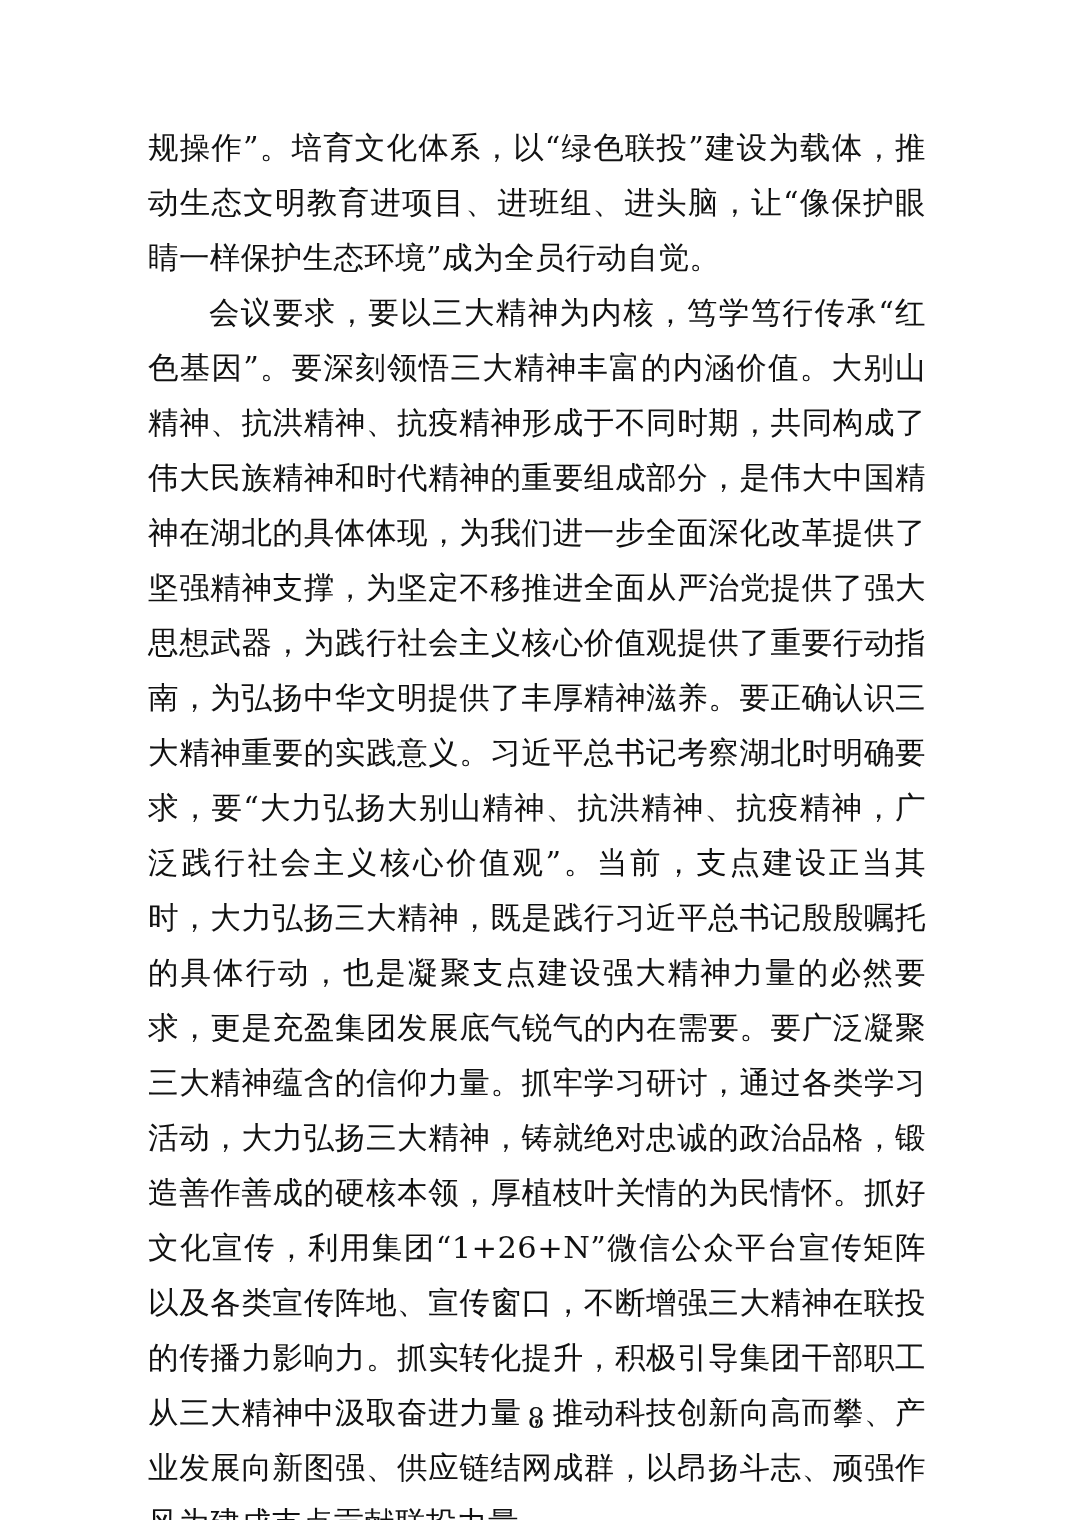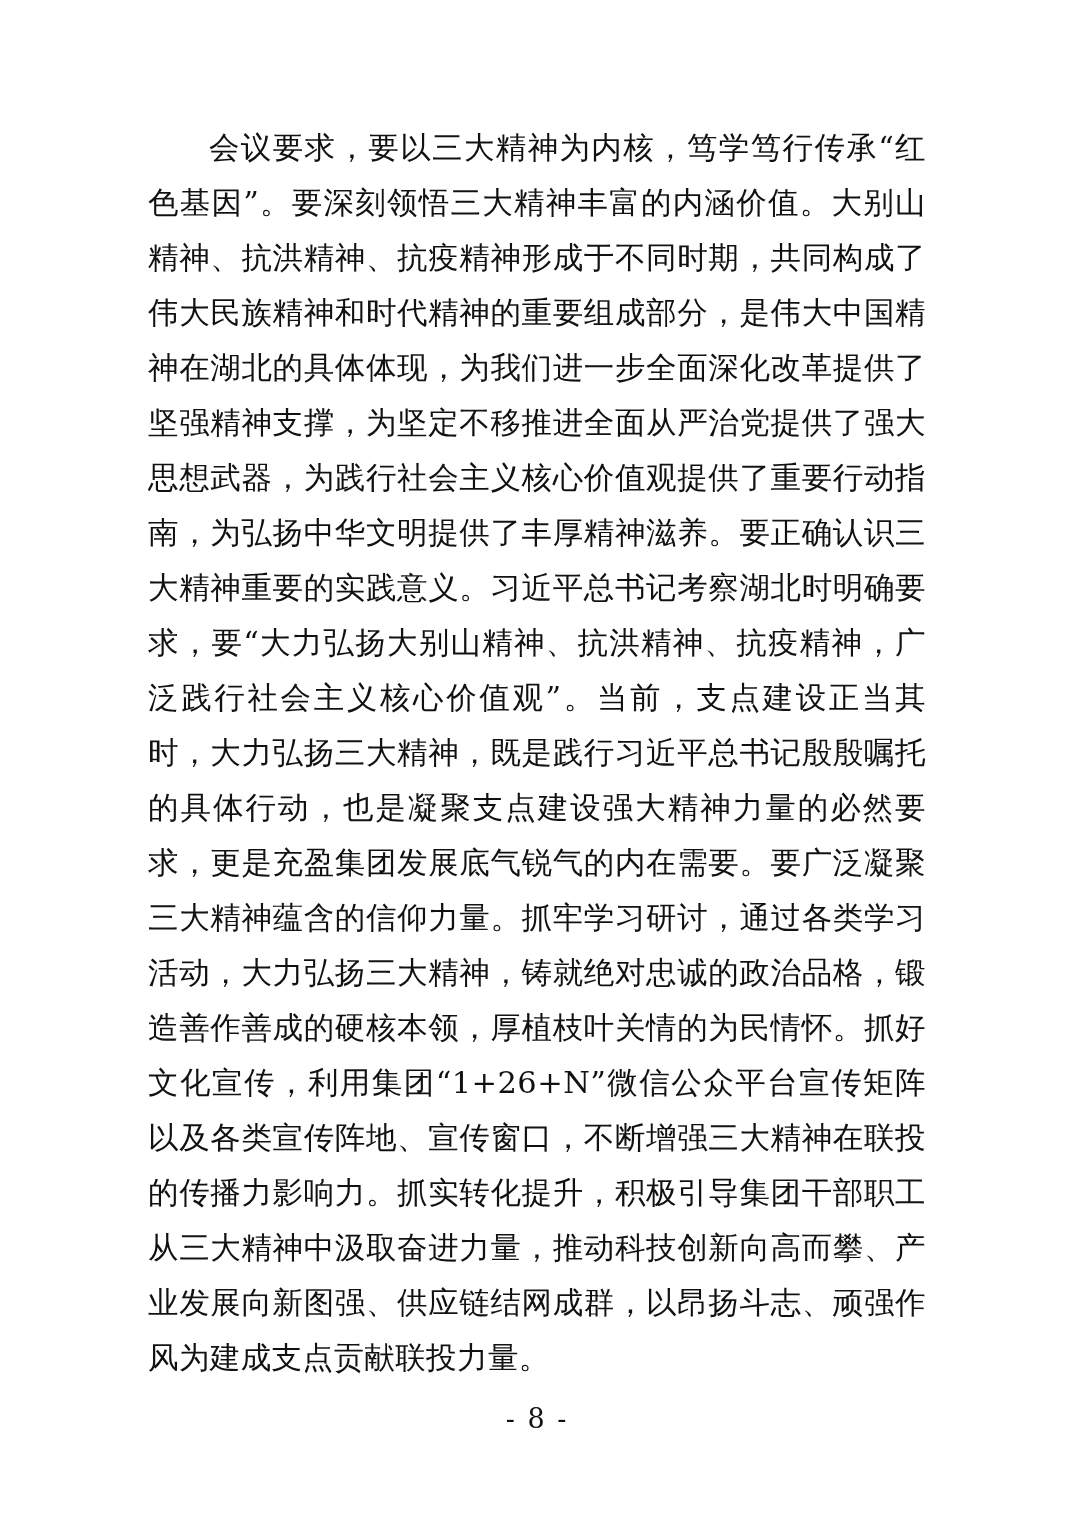--- a/index.html
+++ b/index.html
@@ -47,17 +47,18 @@
     letter-spacing: 2px;
     color: #111111;
     font-family: "DejaVu Serif", "Liberation Serif", serif;
   }
 </style>
 </head>
 <body>
 
 <div class="page">
   <div class="doc-body">
+    <p class="para">规操作”。培育文化体系，以“绿色联投”建设为载体，推动生态文明教育进项目、进班组、进头脑，让“像保护眼睛一样保护生态环境”成为全员行动自觉。</p>
     <p class="para indent">会议要求，要以三大精神为内核，笃学笃行传承“红色基因”。要深刻领悟三大精神丰富的内涵价值。大别山精神、抗洪精神、抗疫精神形成于不同时期，共同构成了伟大民族精神和时代精神的重要组成部分，是伟大中国精神在湖北的具体体现，为我们进一步全面深化改革提供了坚强精神支撑，为坚定不移推进全面从严治党提供了强大思想武器，为践行社会主义核心价值观提供了重要行动指南，为弘扬中华文明提供了丰厚精神滋养。要正确认识三大精神重要的实践意义。习近平总书记考察湖北时明确要求，要“大力弘扬大别山精神、抗洪精神、抗疫精神，广泛践行社会主义核心价值观”。当前，支点建设正当其时，大力弘扬三大精神，既是践行习近平总书记殷殷嘱托的具体行动，也是凝聚支点建设强大精神力量的必然要求，更是充盈集团发展底气锐气的内在需要。要广泛凝聚三大精神蕴含的信仰力量。抓牢学习研讨，通过各类学习活动，大力弘扬三大精神，铸就绝对忠诚的政治品格，锻造善作善成的硬核本领，厚植枝叶关情的为民情怀。抓好文化宣传，利用集团“1+26+N”微信公众平台宣传矩阵以及各类宣传阵地、宣传窗口，不断增强三大精神在联投的传播力影响力。抓实转化提升，积极引导集团干部职工从三大精神中汲取奋进力量，推动科技创新向高而攀、产业发展向新图强、供应链结网成群，以昂扬斗志、顽强作风为建成支点贡献联投力量。</p>
 
   </div>
   <div class="footer">- 8 -</div>
 </div>
 
 </body></html>

